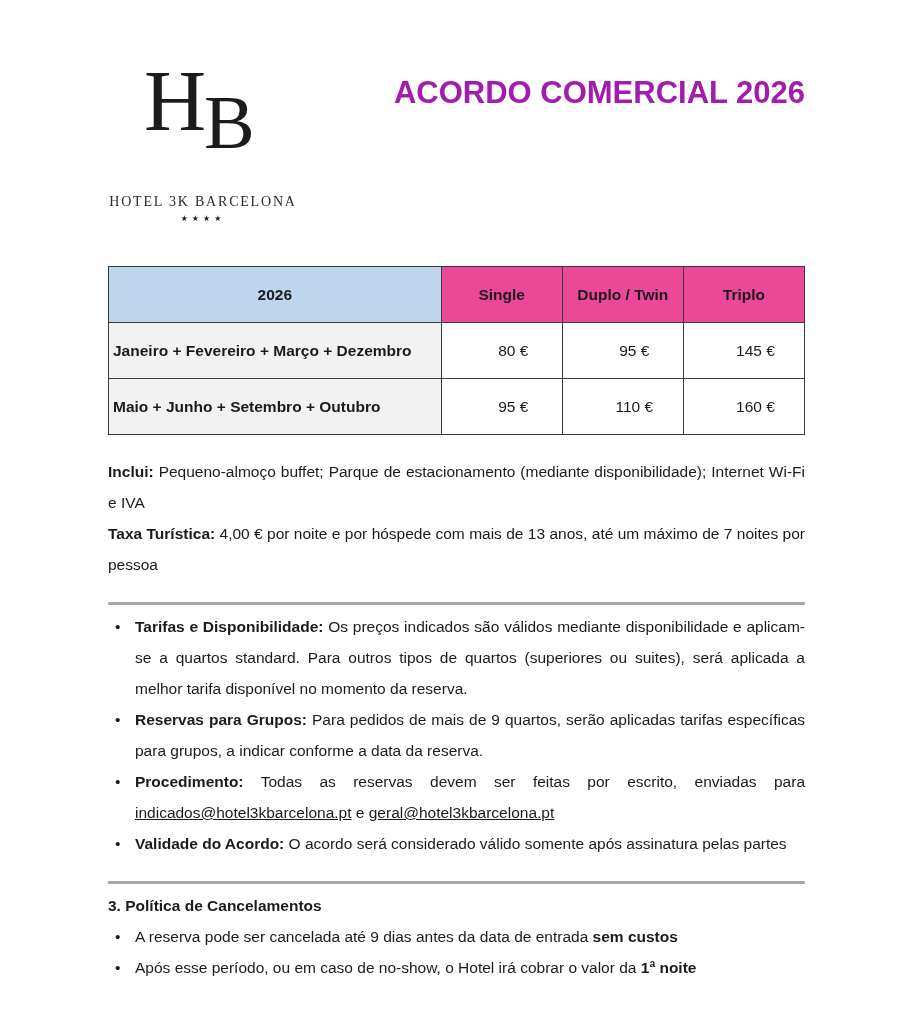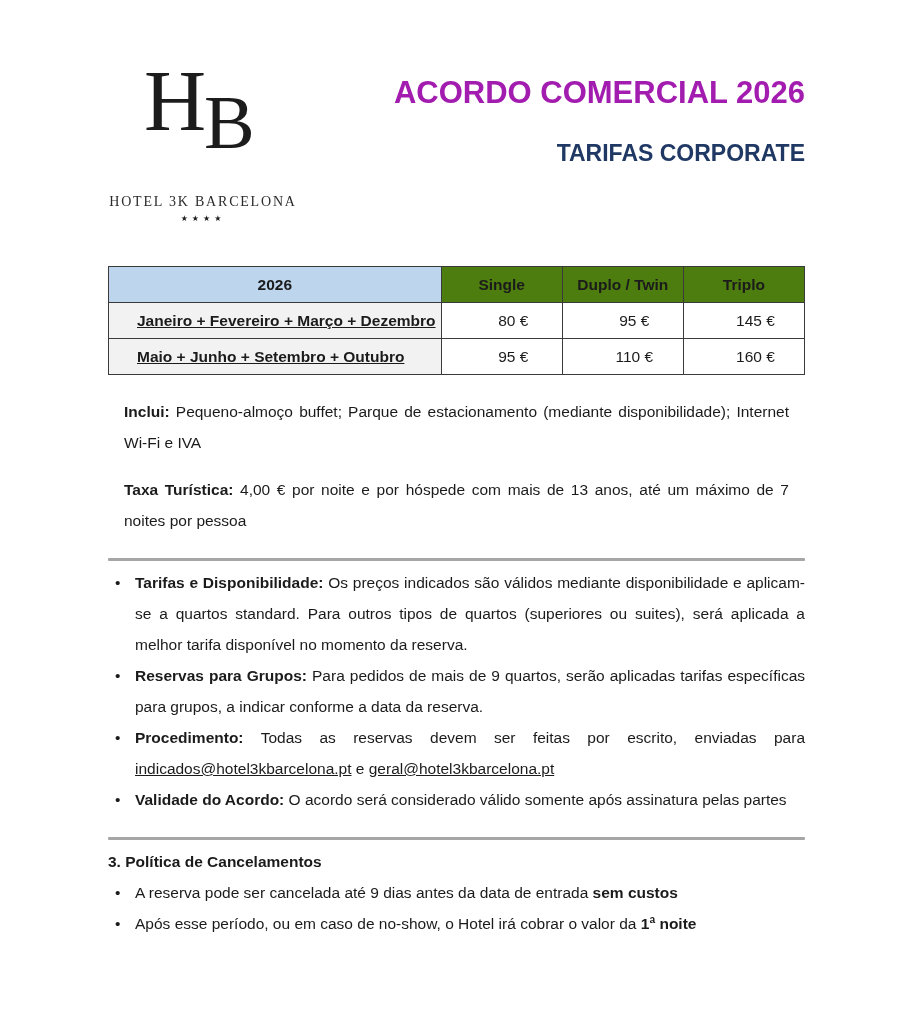--- a/index.html
+++ b/index.html
@@ -31,32 +31,32 @@
   .titles { text-align: right; padding-top: 6px; flex: 1; }
   .doc-title { font-size: 31px; font-weight: bold; color: #a21caf; line-height: 1.1; }
   .doc-subtitle { margin-top: 31px; font-size: 23px; font-weight: bold; color: #1F3864; line-height: 1.1; }
 
   
   table.rates { border-collapse: collapse; width: 100%; margin-top: 36px; table-layout: fixed; }
   .rates col.c-period { width: 47.8%; }
   .rates col.c-rate { width: 17.4%; }
   .rates th, .rates td {
     border: 1.5px solid #3a3a3a;
-    height: 36px;
+    height: 56px;
     font-size: 15.5px;
     vertical-align: middle;
   }
   .rates th { font-weight: bold; text-align: center; }
   .th-year { background: #BDD6EE; font-size: 16px; }
-  .th-room { background: #4d7c0f; }
-  .td-period { background: #F2F2F2; font-weight: bold; text-align: left; padding-left: 28px; text-decoration: underline; }
+  .th-room { background: #ec4899; }
+  .td-period { background: #F2F2F2; font-weight: bold; text-align: left; padding-left: 4px; }
   .td-rate { background: #ffffff; text-align: center; padding-left: 24px; }
 
   
-  .para { font-size: 15.5px; line-height: 31px; text-align: justify; margin: 16px; }
+  .para { font-size: 15.5px; line-height: 31px; text-align: justify; margin: 0; }
   .para.first { margin-top: 21px; }
   .bold { font-weight: bold; }
 
   .divider { height: 3px; background: #A6A6A6; margin: 22px 0 6px 0; border-radius: 1px; }
 
   .section-heading { font-weight: bold; font-size: 15.5px; line-height: 31px; }
 
   .bullet { position: relative; padding-left: 27px; font-size: 15.5px; line-height: 31px; text-align: justify; }
   .bullet .dot { position: absolute; left: 7px; top: 0; }
   .email { text-decoration: underline; color: inherit; white-space: nowrap; cursor: pointer; }
@@ -70,21 +70,20 @@
     <div class="logo">
       <div class="monogram">
         <span class="mono-h">H</span>
         <span class="mono-b">B</span>
       </div>
       <div class="hotel-name">HOTEL 3K BARCELONA</div>
       <div class="stars">★★★★</div>
     </div>
     <div class="titles">
       <div class="doc-title">ACORDO COMERCIAL 2026</div>
-      <div class="doc-subtitle">TARIFAS CORPORATE</div>
     </div>
   </div>
 
   <table class="rates">
     <colgroup>
       <col class="c-period">
         <col class="c-rate">
         <col class="c-rate">
         <col class="c-rate">
     </colgroup>

